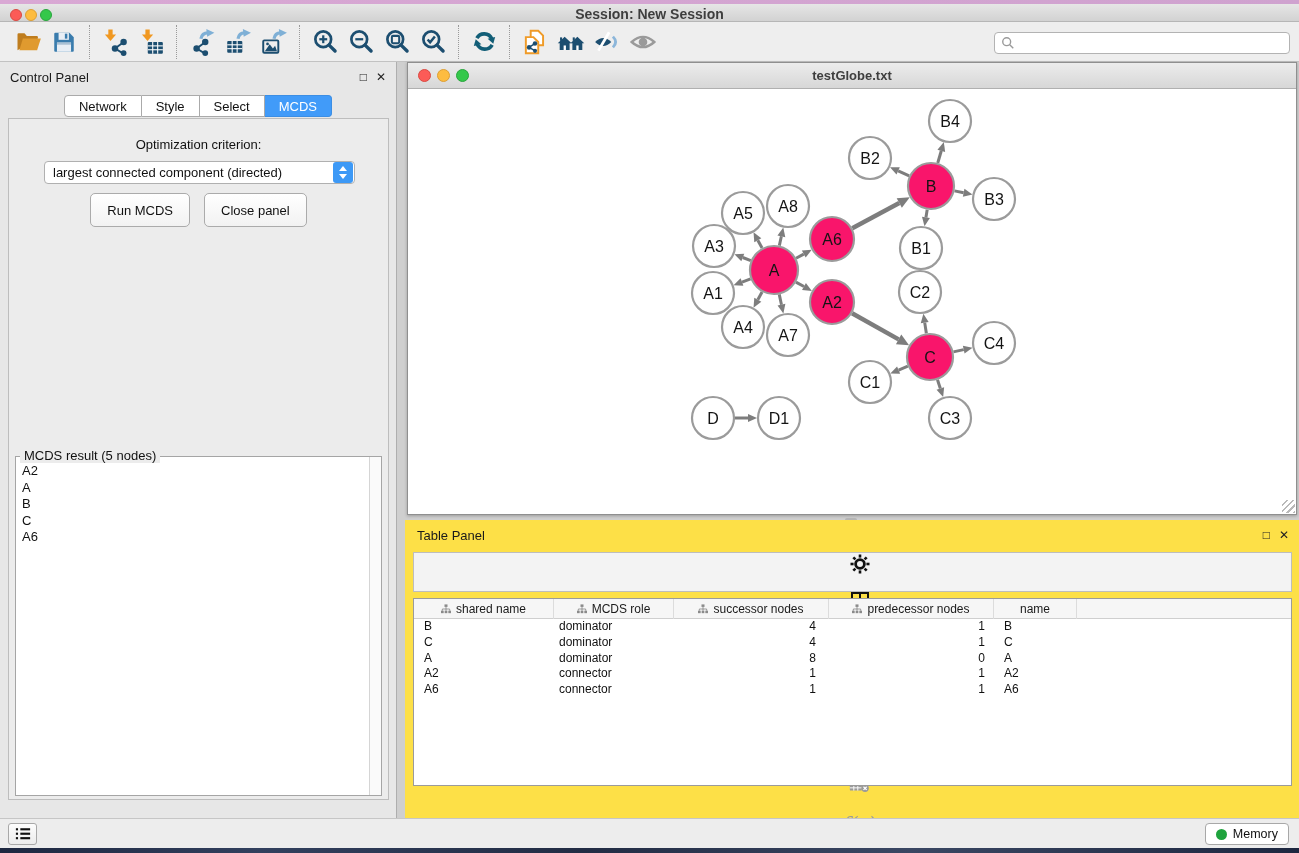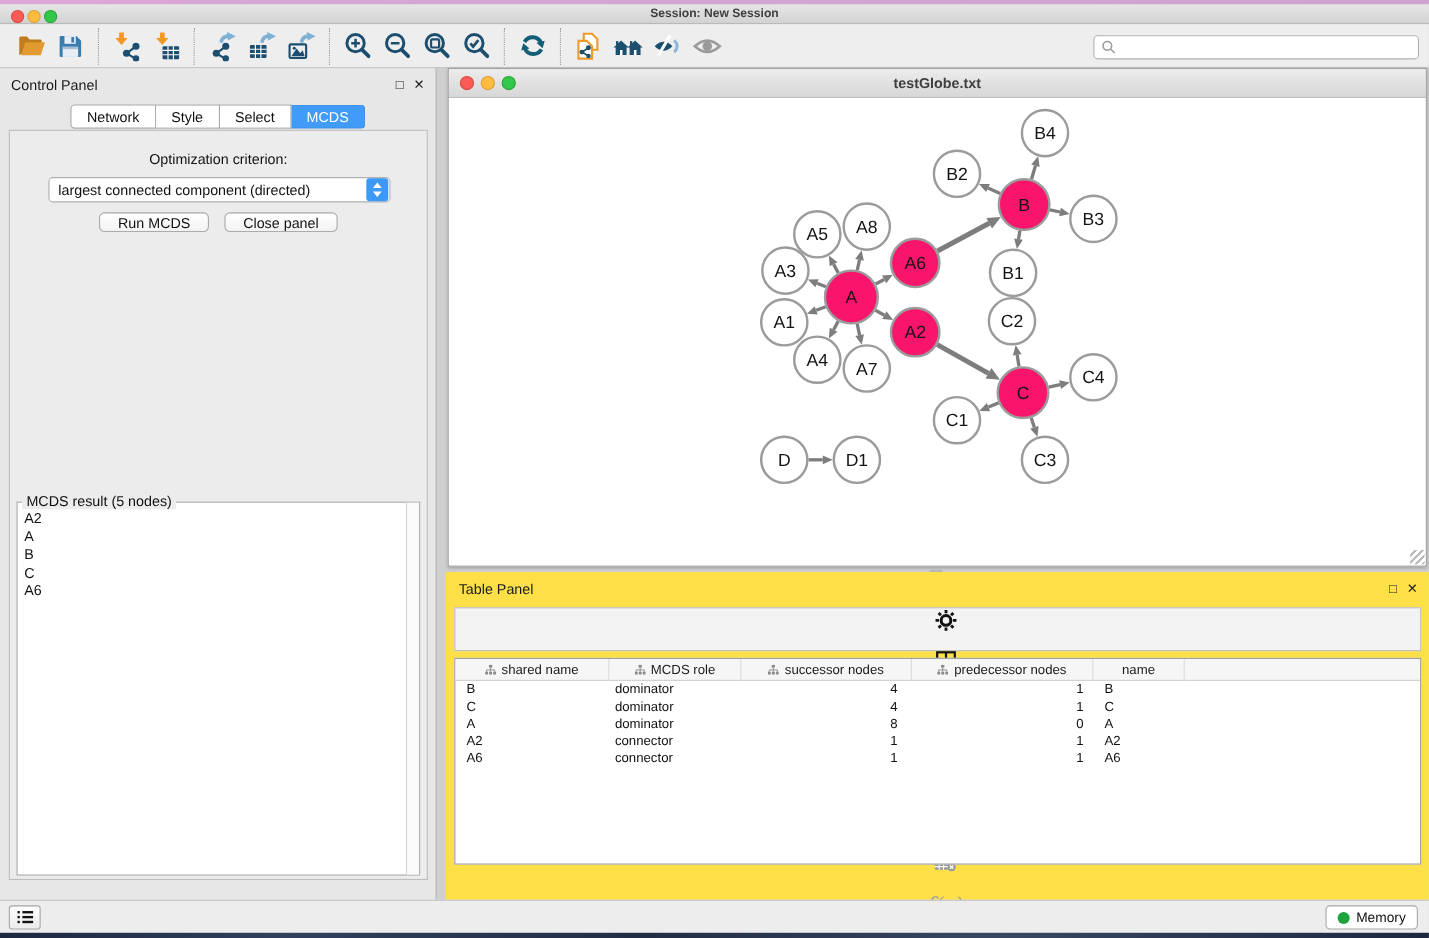--- a/index.html
+++ b/index.html
@@ -3,21 +3,21 @@
 <meta charset="utf-8">
 <style>
   * { margin:0; padding:0; box-sizing:border-box; }
   html,body { width:1299px; height:853px; }
   body { font-family:"Liberation Sans","DejaVu Sans",sans-serif; position:relative; overflow:hidden; background:#cfcfcf; }
   .abs { position:absolute; }
 
   
   #top-strip { left:0; top:0; width:1299px; height:4px; background:linear-gradient(90deg,#d9a8d4,#cfa2cf); }
   #titlebar { left:0; top:4px; width:1299px; height:18px; background:linear-gradient(#e6e6e6,#d2d2d2); border-bottom:1px solid #b6b6b6; }
-  #titlebar .title { position:absolute; left:0; right:0; top:2px; text-align:center; font-size:11px; font-weight:700; color:#3e3e3e; }
+  #titlebar .title { position:absolute; left:0; right:0; top:2px; text-align:center; font-size:14px; font-weight:700; color:#3e3e3e; }
   .lights { position:absolute; display:flex; gap:8px; }
   #titlebar .lights { left:10px; top:5px; gap:3px; }
   .light { width:12px; height:12px; border-radius:50%; }
   .light.red { background:#fc5b57; border:1px solid #d94a42; }
   .light.yellow { background:#fdbc40; border:1px solid #dd9f34; }
   .light.green { background:#34c84a; border:1px solid #28a53c; }
 
   
   #toolbar { left:0; top:22px; width:1299px; height:40px; background:#eeeeee; border-bottom:1px solid #c2c2c2; display:flex; align-items:center; padding-left:10px; }
   .tbtn { width:36px; height:34px; display:flex; align-items:center; justify-content:center; cursor:default; }
@@ -42,21 +42,21 @@
   .cp-tab.selected { background:#419bf9; border-color:#3c8ee4; color:#fff; }
   #cp-body { position:absolute; left:8px; top:56px; width:381px; height:682px; background:#ececec; border:1px solid #bdbdbd; }
   #opt-label { position:absolute; left:0; width:100%; top:18px; text-align:center; font-size:13px; color:#111; }
   #criterion { position:absolute; left:35px; top:42px; width:311px; height:23px; background:#fff; border:1px solid #b0b0b0; border-radius:4px; display:flex; align-items:center; }
   #criterion .val { flex:1; font-size:13px; padding-left:8px; color:#111; white-space:nowrap; overflow:hidden; }
   #criterion .stepper { width:20px; height:21px; background:#3d99f6; border-radius:3px; margin-right:1px; position:relative; }
   .stepper .up, .stepper .dn { position:absolute; left:50%; transform:translateX(-50%); width:0; height:0; border-left:4px solid transparent; border-right:4px solid transparent; }
   .stepper .up { top:4px; border-bottom:5px solid #fff; }
   .stepper .dn { bottom:4px; border-top:5px solid #fff; }
   #cp-buttons { position:absolute; left:0; top:74px; width:100%; display:flex; justify-content:center; gap:14px; }
-  .mac-btn { height:18px; padding:0 16px; background:linear-gradient(#ffffff,#f2f2f2); border:1px solid #ababab; border-radius:5px; font-size:13px; color:#111; display:flex; align-items:center; }
+  .mac-btn { height:18px; padding:16px 16px; background:linear-gradient(#ffffff,#f2f2f2); border:1px solid #ababab; border-radius:5px; font-size:13px; color:#111; display:flex; align-items:center; }
   #result-box { position:absolute; left:6px; right:6px; top:337px; bottom:3px; border:1px solid #a5a5a5; background:#fff; }
   #result-legend { position:absolute; left:4px; top:-9px; background:#ececec; padding:0 4px; font-size:13px; color:#111; }
   #result-list { position:absolute; left:0; top:2px; bottom:0; right:12px; overflow:hidden; padding:4px 0 0 6px; }
   .result-item { font-size:13px; line-height:16.5px; color:#111; }
   #result-scroll { position:absolute; right:0; top:0; bottom:0; width:12px; background:#fafafa; border-left:1px solid #d5d5d5; }
 
   
   #network-window { left:407px; top:0; width:890px; height:453px; border:1px solid #8f8f8f; background:#fff; box-shadow:0 1px 3px rgba(0,0,0,.25); }
   #nw-titlebar { position:absolute; left:0; top:0; width:100%; height:26px; background:linear-gradient(#ececec,#d7d7d7); border-bottom:1px solid #b0b0b0; }
   #nw-titlebar .lights { left:10px; top:6px; gap:6px; }

